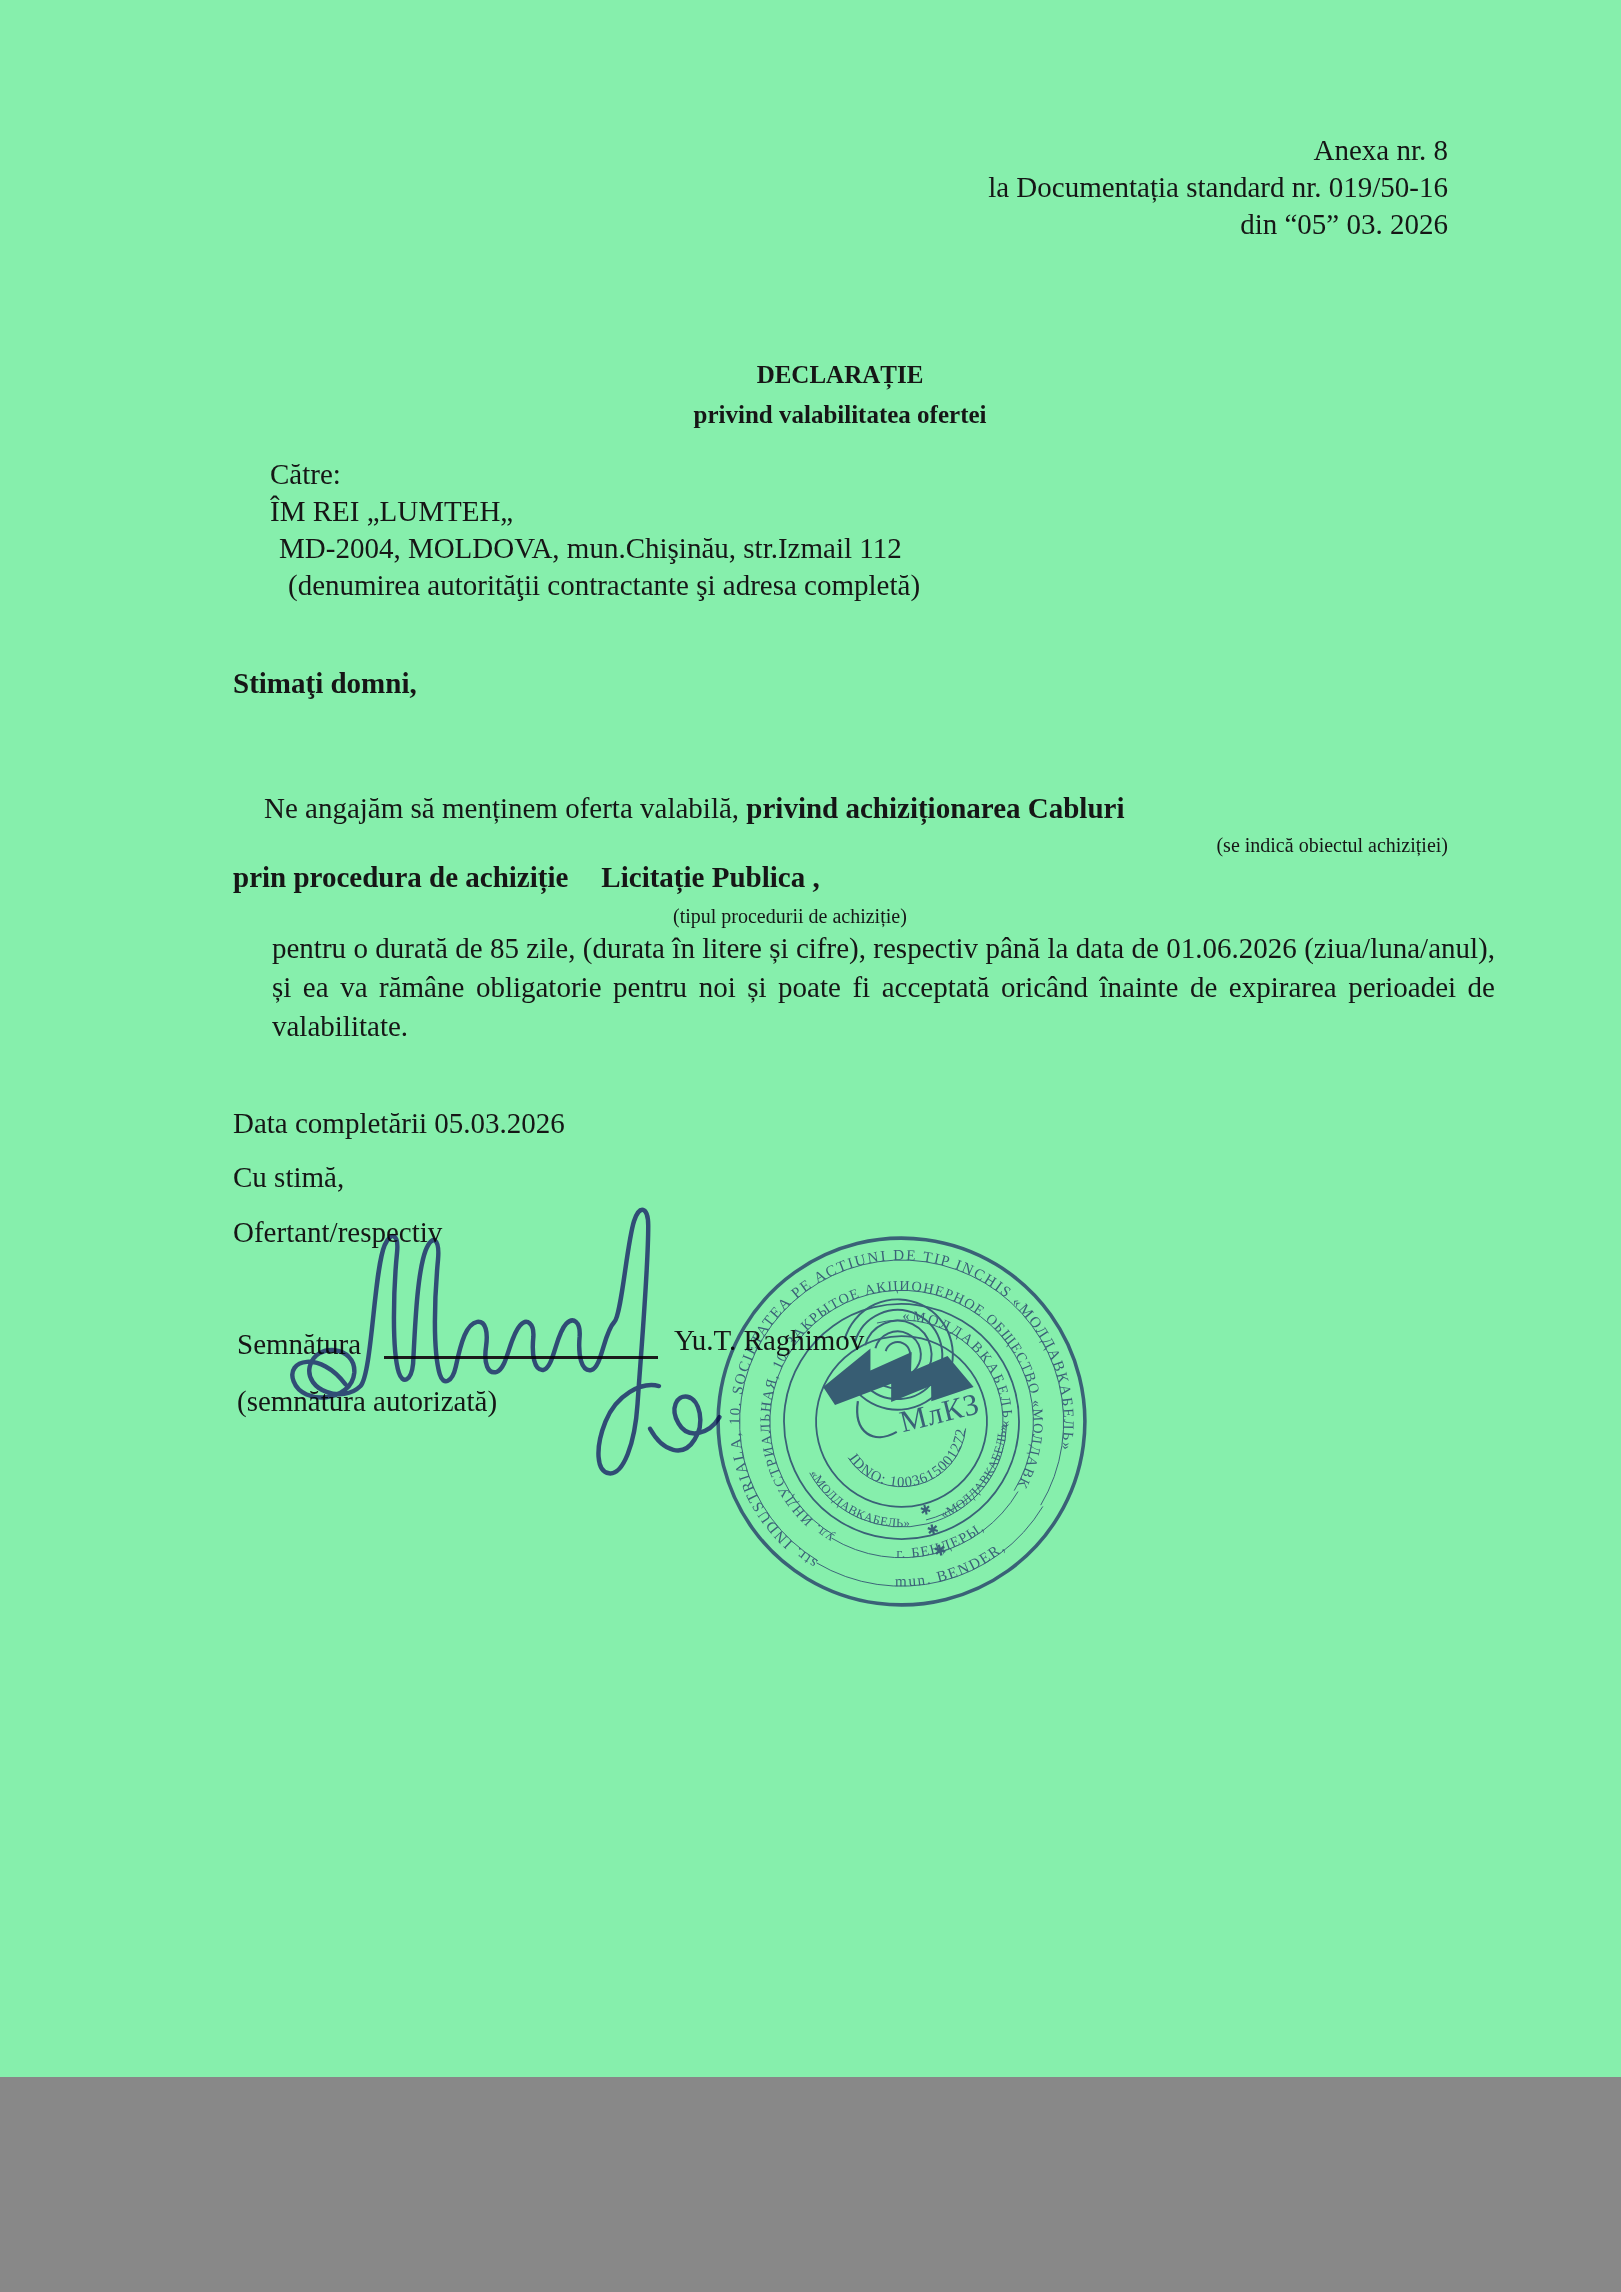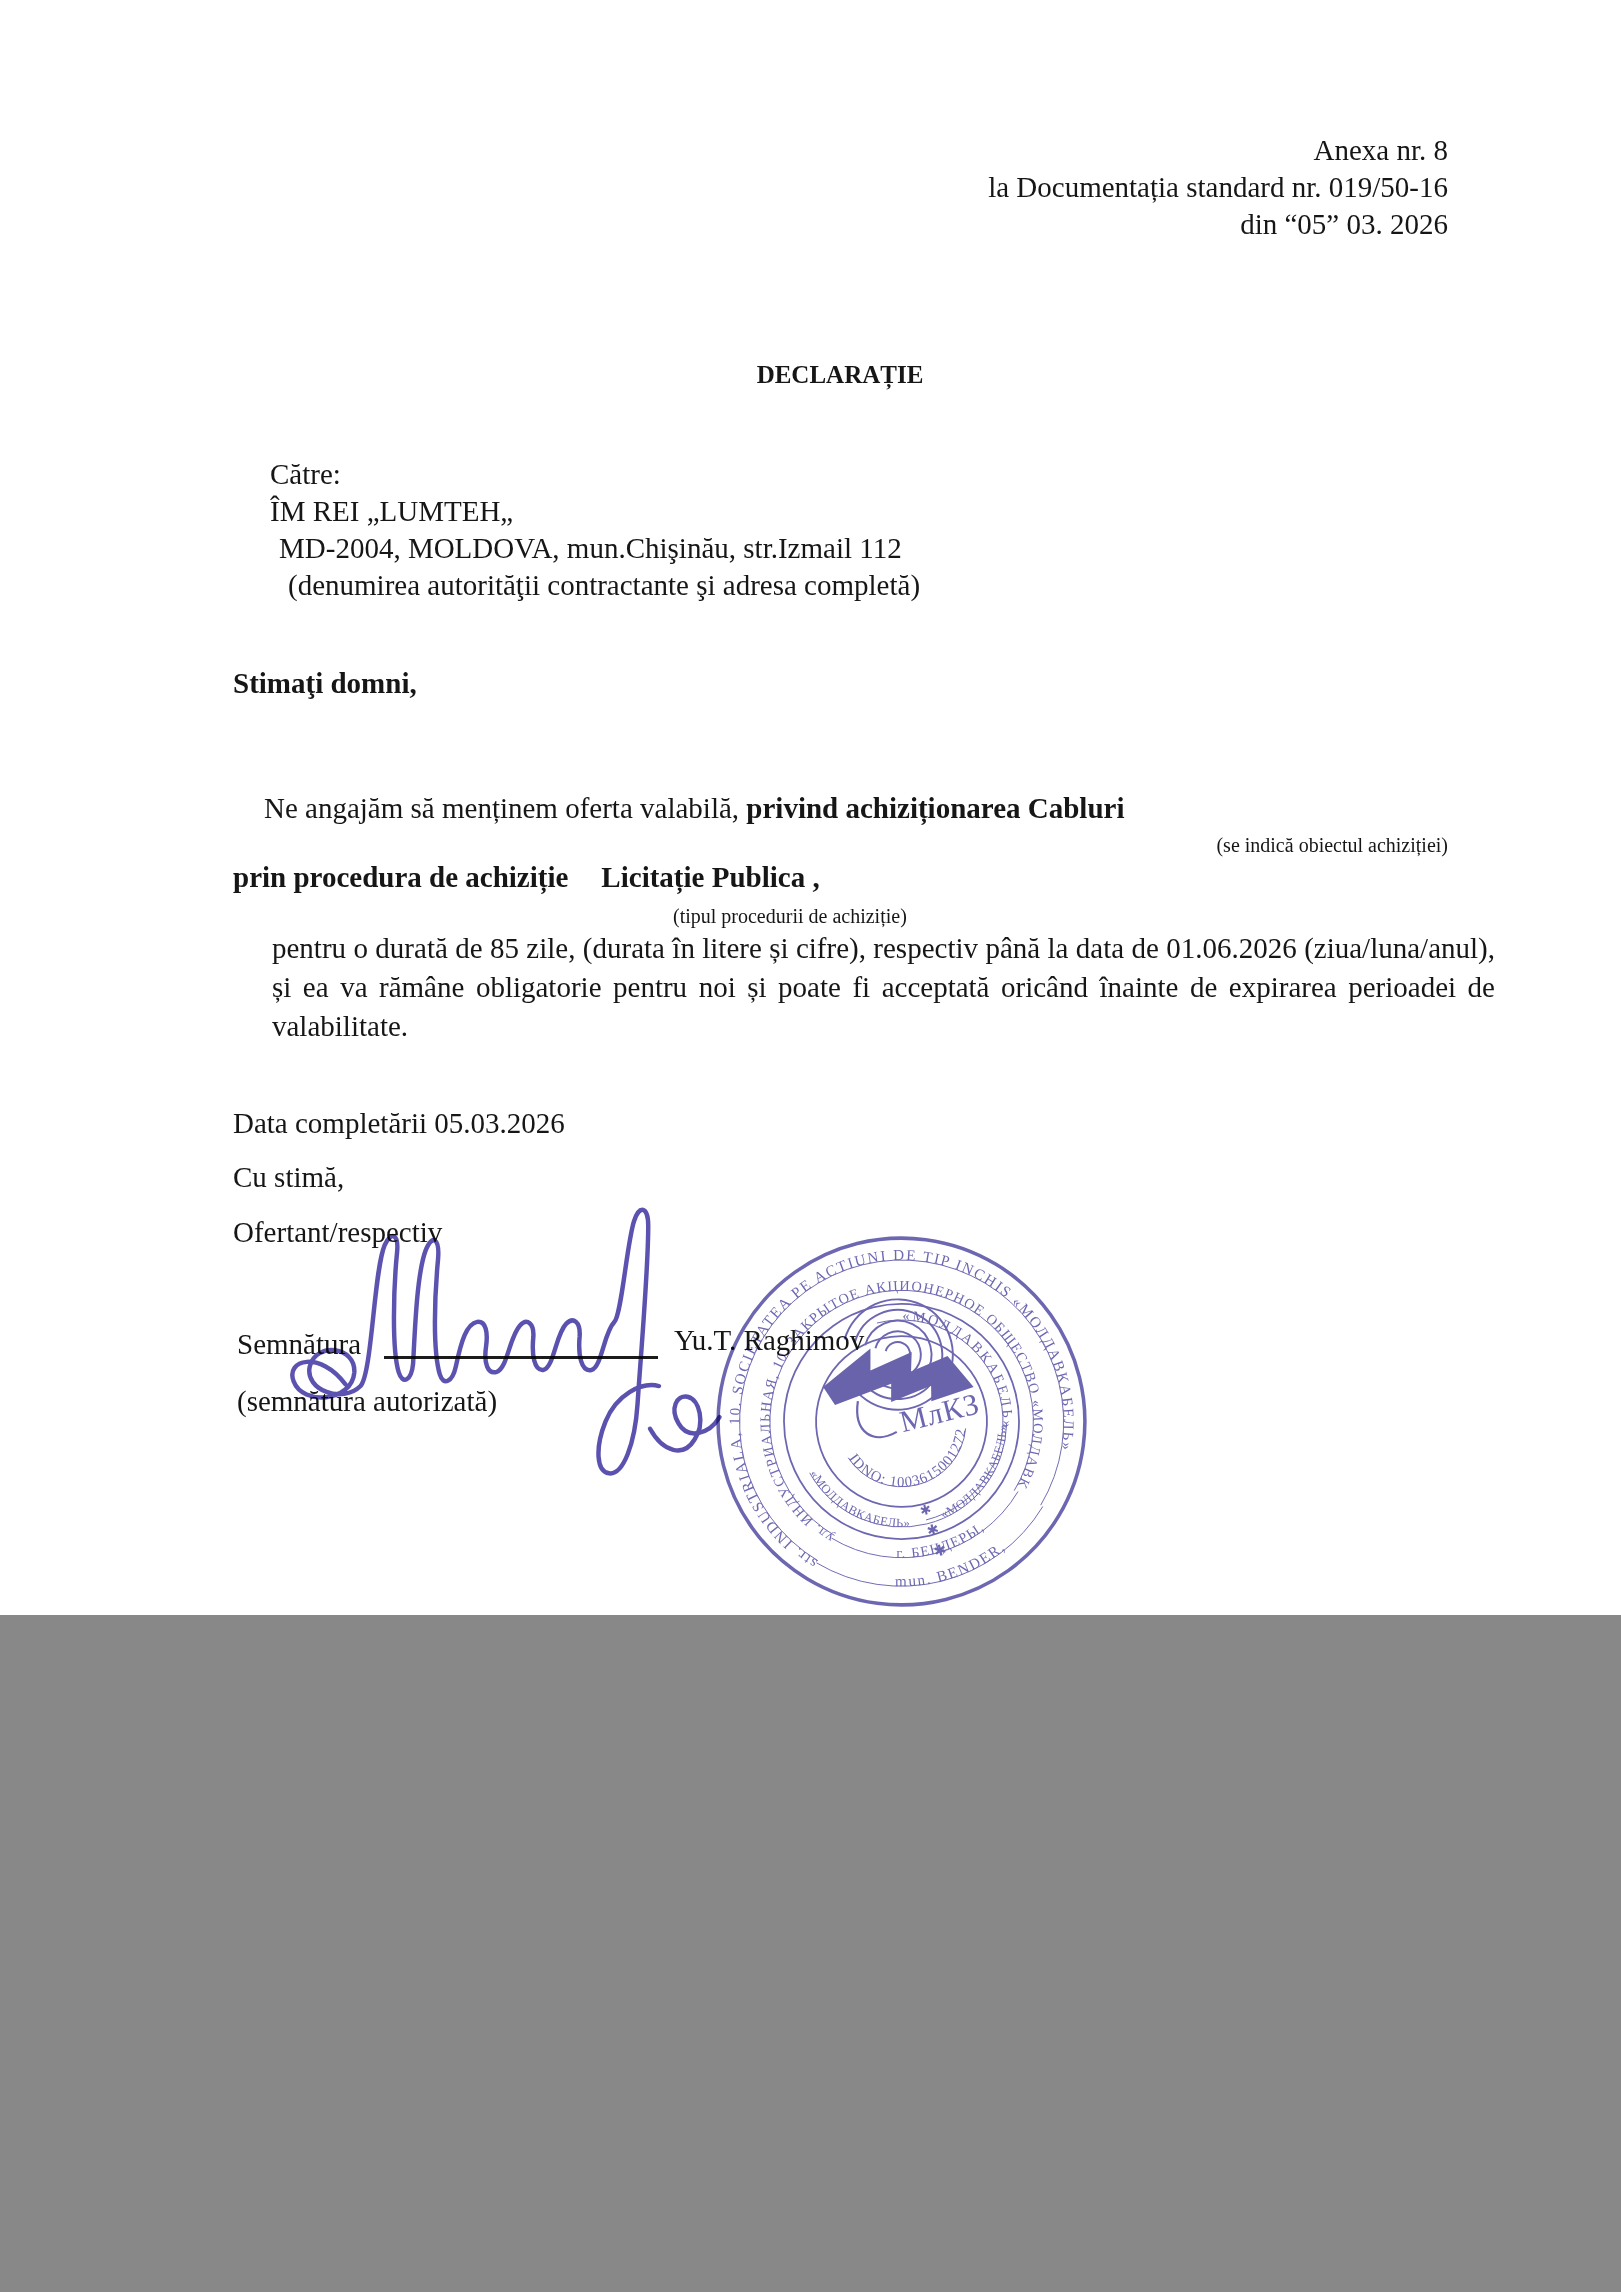--- a/index.html
+++ b/index.html
@@ -1,19 +1,19 @@
 <!DOCTYPE html>
 <html style="font-size:14.3px"><head>
 <meta charset="utf-8">
 <style>
   html,body{margin:0;padding:0;background:#888;}
   .page{
     position:relative;
-    width:1622px;height:1615px;
-    background:#ffffff;
+    width:1622px;height:2077px;
+    background:#86efac;
     font-family:"Liberation Serif","DejaVu Serif",serif;
     color:#161616;
     overflow:hidden;
   }
   .abs{position:absolute;}
   .t33{font-size:29px;line-height:37px;}
   .t27{font-size:20px;line-height:30px;}
   .bold{font-weight:bold;}
   .header-block{top:132px;right:174px;text-align:right;}
   .title-block{top:355px;left:232px;width:1216px;text-align:center;font-weight:bold;font-size:25px;line-height:40px;}
@@ -46,20 +46,21 @@
 <div class="page">
 
   <div class="abs header-block t33">
     <div>Anexa nr. 8</div>
     <div>la Documentația standard nr. 019/50-16</div>
     <div>din “05” 03. 2026</div>
   </div>
 
   <div class="abs title-block">
     <div>DECLARAȚIE</div>
+    <div>privind valabilitatea ofertei</div>
   </div>
 
   <div class="abs recipient-block t33">
     <div>Către:</div>
     <div>ÎM REI „LUMTEH„</div>
     <div class="addr">MD-2004, MOLDOVA, mun.Chişinău, str.Izmail 112</div>
     <div class="note">(denumirea autorităţii contractante şi adresa completă)</div>
   </div>
 
   <div class="abs salutation t33">Stimaţi domni,</div>

